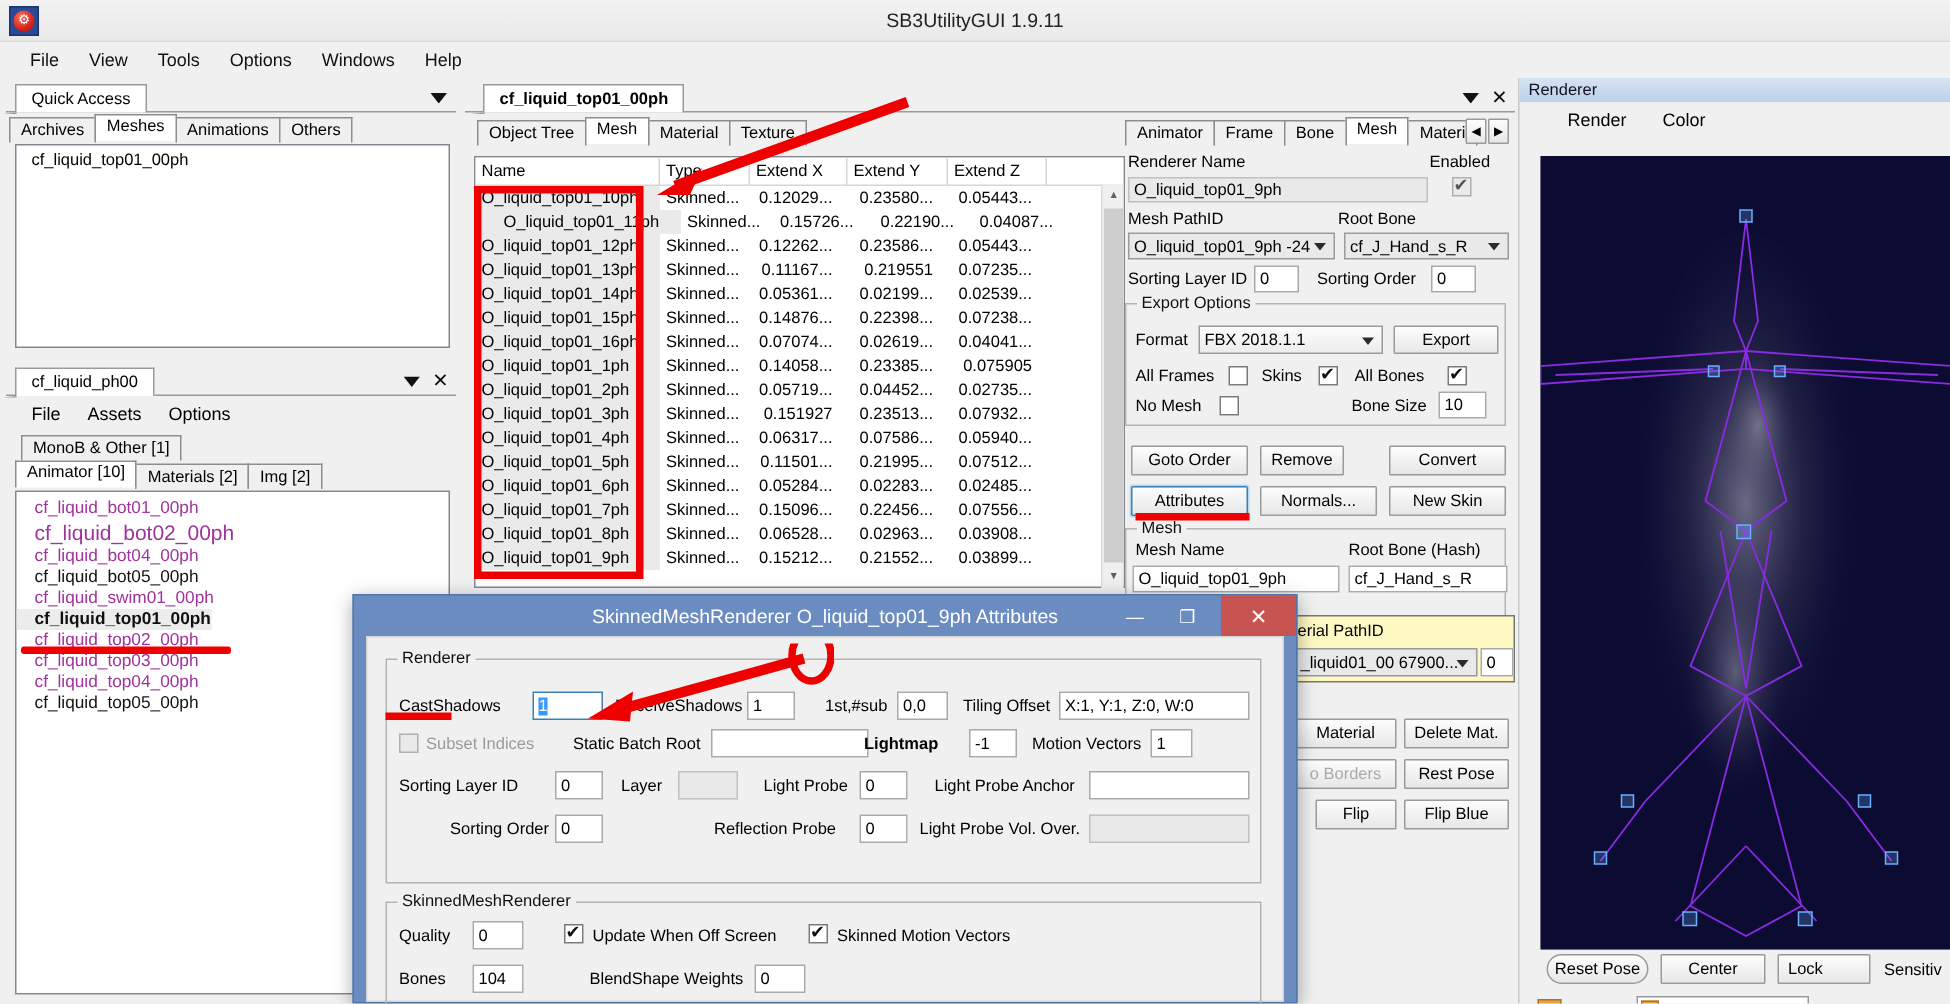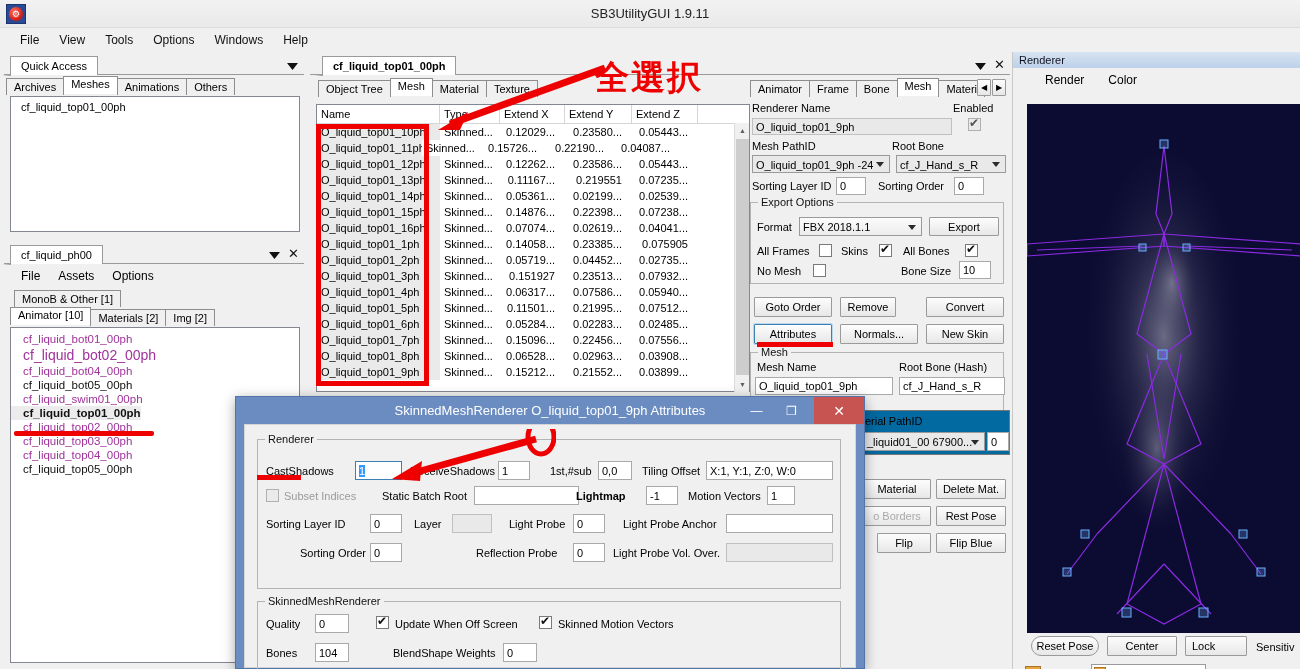--- a/index.html
+++ b/index.html
@@ -288,21 +288,21 @@
       </div>
       <div id="mesh-rows">
           <div class="lv-row sel">
             <div class="cell namecell" style="width: 123px;">O_liquid_top01_10ph</div>
             <div class="cell" style="width: 60px;">Skinned...</div>
             <div class="cell numcell" style="width: 65px;">0.12029...</div>
             <div class="cell numcell" style="width: 67px;">0.23580...</div>
             <div class="cell numcell" style="width: 66px;">0.05443...</div>
           </div>
           <div class="lv-row sel">
-            <div class="cell namecell" style="width: 105px; text-align: center;">O_liquid_top01_11ph</div>
+            <div class="cell namecell" style="width: 137px; text-align: center;">O_liquid_top01_11ph</div>
             <div class="cell" style="width: 60px;">Skinned...</div>
             <div class="cell numcell" style="width: 65px;">0.15726...</div>
             <div class="cell numcell" style="width: 67px;">0.22190...</div>
             <div class="cell numcell" style="width: 66px;">0.04087...</div>
           </div>
           <div class="lv-row sel">
             <div class="cell namecell" style="width: 123px;">O_liquid_top01_12ph</div>
             <div class="cell" style="width: 60px;">Skinned...</div>
             <div class="cell numcell" style="width: 65px;">0.12262...</div>
             <div class="cell numcell" style="width: 67px;">0.23586...</div>
@@ -408,21 +408,20 @@
       <div class="arrow" style="bottom:0;">▼</div>
     </div>
   </div>
 
   <div class="ann" style="left:316px;top:124px;width:113px;height:262px;border:5px solid #ef0000;"></div>
 
   <svg class="ann" style="left:330px;top:62px;" width="290" height="70">
     <line x1="275" y1="6" x2="120" y2="62" stroke="#ef0000" stroke-width="7"></line>
     <polygon points="108,68 138,50 130,68" fill="#ef0000"></polygon>
   </svg>
-  <div class="ann" style="left:595px;top:55px;font-size:34px;color:#ef0000;font-family:'DejaVu Sans',sans-serif;font-weight:bold;letter-spacing:2px;">全選択</div>
 
   <div style="position:absolute;left:748px;top:78px;width:258px;height:318px;">
     <div class="tabstrip" style="position:absolute;left:2px;top:0;">
       <div class="tab">Animator</div>
       <div class="tab">Frame</div>
       <div class="tab">Bone</div>
       <div class="tab active">Mesh</div>
       <div class="tab">Materi</div>
     </div>
     <div class="btn" style="position:absolute;left:229px;top:1px;width:14px;height:17px;line-height:16px;font-size:8px;">◀</div>
@@ -474,21 +473,21 @@
       <div class="lbl" style="left:6px;top:8px;">Mesh Name</div>
       <div class="lbl" style="left:148px;top:8px;">Root Bone (Hash)</div>
       <div class="tf" style="position:absolute;left:4px;top:24px;width:138px;height:18px;line-height:15px;">O_liquid_top01_9ph</div>
       <div class="tf" style="position:absolute;left:148px;top:24px;width:106px;height:18px;line-height:15px;">cf_J_Hand_s_R</div>
     </div>
   </div>
 
   <div class="ann" style="left:757px;top:342px;width:76px;height:5px;background:#ef0000;"></div>
 
   <div style="position:absolute;left:860px;top:410px;width:150px;height:150px;">
-    <div style="position:absolute;left:0;top:0;width:150px;height:45px;border:1px solid #777;background:#0369a1;">
+    <div style="position:absolute;left:0;top:0;width:150px;height:45px;border:1px solid #777;background:#fef9c3;">
       <div class="lbl" style="left:4px;top:4px;">erial PathID</div>
       <div class="combo plain" style="position:absolute;left:2px;top:21px;width:122px;height:19px;line-height:17px;">_liquid01_00 67900...</div>
       <div class="tf" style="position:absolute;left:126px;top:21px;width:22px;height:19px;line-height:16px;">0</div>
     </div>
     <div class="btn" style="position:absolute;left:3px;top:69px;width:68px;height:20px;line-height:19px;">Material</div>
     <div class="btn" style="position:absolute;left:76px;top:69px;width:70px;height:20px;line-height:19px;">Delete Mat.</div>
     <div class="btn" style="position:absolute;left:3px;top:96px;width:68px;height:20px;line-height:19px;color:#aaa;">o Borders</div>
     <div class="btn" style="position:absolute;left:76px;top:96px;width:70px;height:20px;line-height:19px;">Rest Pose</div>
     <div class="btn" style="position:absolute;left:17px;top:123px;width:54px;height:20px;line-height:19px;">Flip</div>
     <div class="btn" style="position:absolute;left:76px;top:123px;width:70px;height:20px;line-height:19px;">Flip Blue</div>

